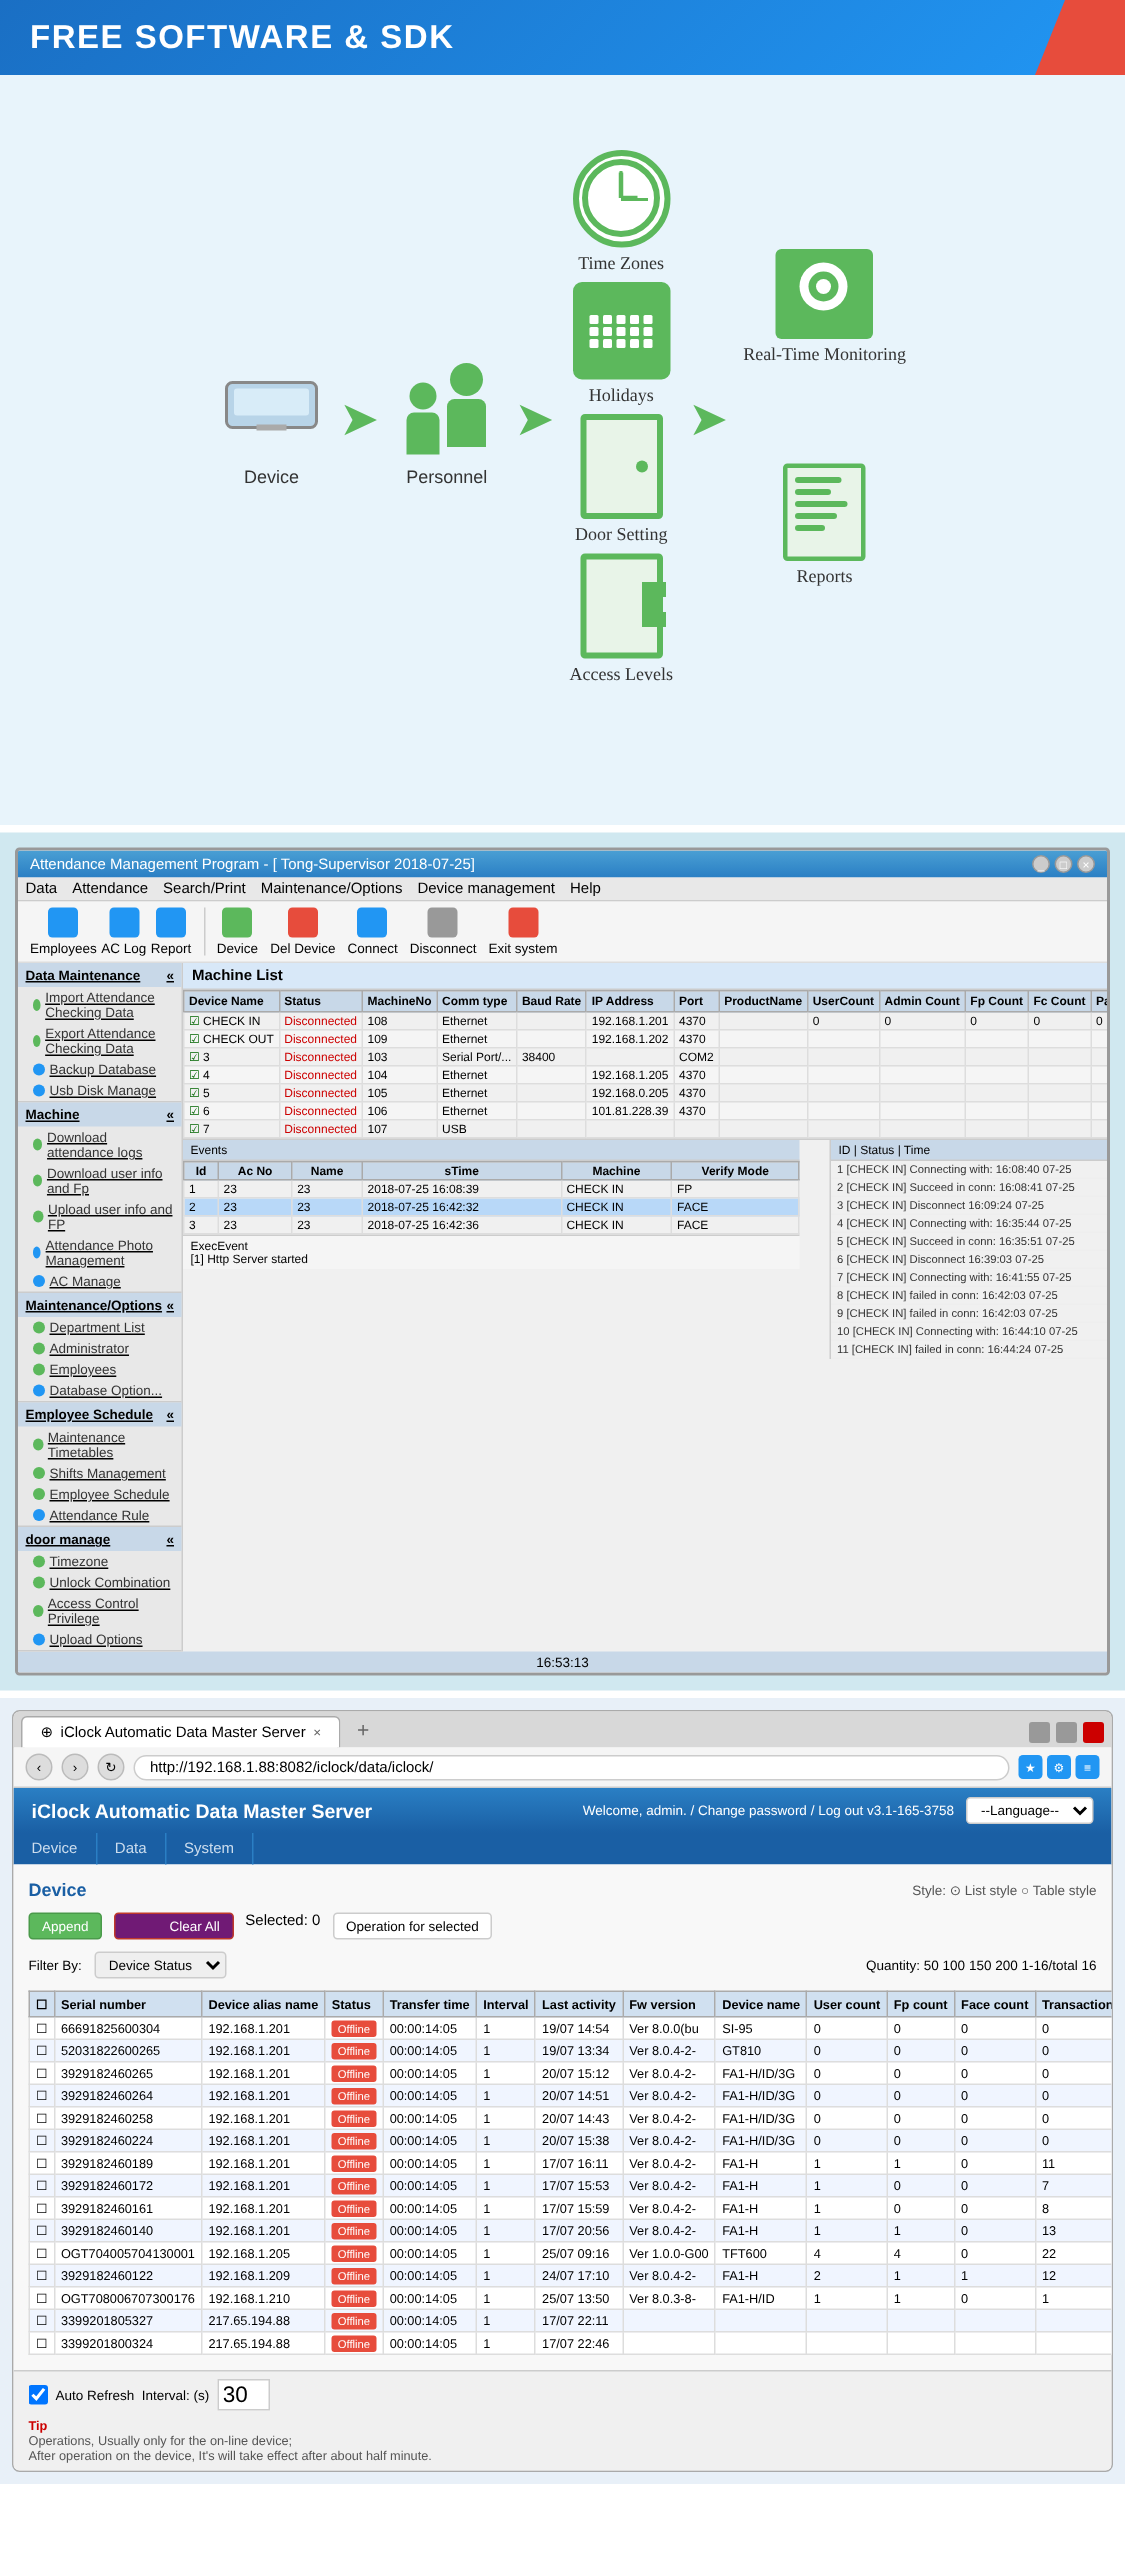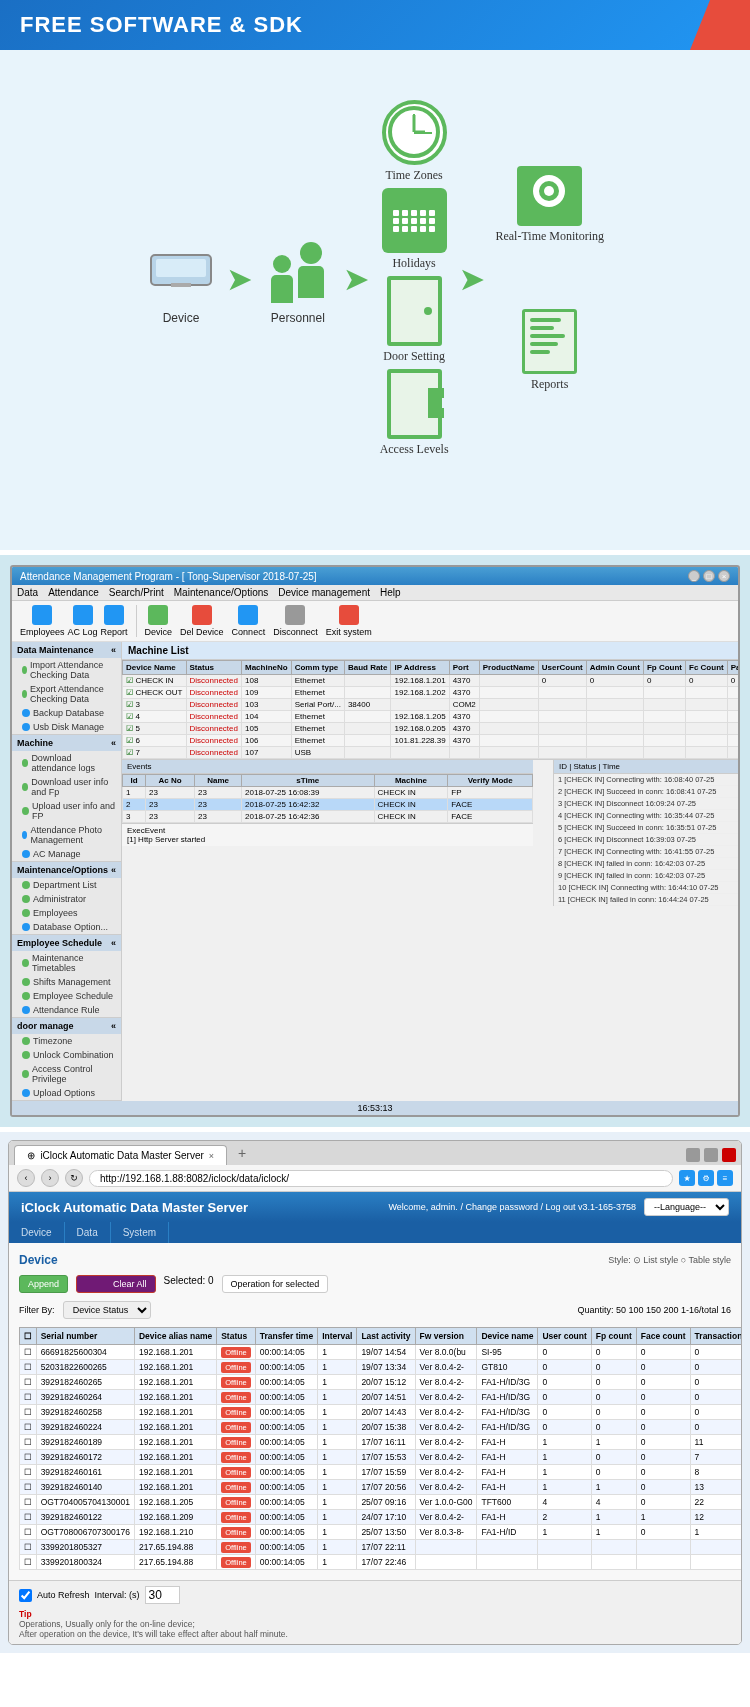--- a/index.html
+++ b/index.html
@@ -261,20 +261,21 @@
 
     .main-area {
       display: flex;
     }
 
     .sidebar {
       width: 110px;
       background: #e8e8e8;
       border-right: 1px solid #ccc;
       font-size: 9px;
+      text-decoration: underline;
     }
 
     .sidebar-section {
       border-bottom: 1px solid #ccc;
     }
     .sidebar-header {
       background: #c8d8e8;
       padding: 3px 5px;
       font-weight: bold;
       font-size: 9px;
@@ -532,21 +533,20 @@
     .filter-bar {
       display: flex; align-items: center; gap: 8px;
       margin-bottom: 8px;
       font-size: 9px;
     }
     .filter-select {
       padding: 2px 5px;
       border: 1px solid #ccc;
       border-radius: 3px;
       font-size: 9px;
-      text-align: center;
     }
 
     .web-table {
       width: 100%;
       border-collapse: collapse;
       font-size: 8.5px;
     }
     .web-table th {
       background: #d0e0f0;
       border: 1px solid #aaa;
@@ -1358,21 +1358,21 @@
           </tr>
         </tbody>
       </table>
     </div>
 
     <div class="web-footer">
       <div class="auto-refresh">
         <input type="checkbox" checked="" style="">
         <span>Auto Refresh</span>
         <span>Interval: (s)</span>
-        <input type="text" value="30" style="width: 35px; border: 1px solid rgb(204, 204, 204); padding: 1px 3px; font-size: 12px;">
+        <input type="text" value="30" style="width: 35px; border: 1px solid rgb(204, 204, 204); padding: 1px 3px; font-size: 15px;">
       </div>
       <div class="tip-section">
         <span class="tip-label">Tip</span><br>
         <span>Operations, Usually only for the on-line device;</span><br>
         <span>After operation on the device, It's will take effect after about half minute.</span>
       </div>
     </div>
   </div>
 </div>
 

